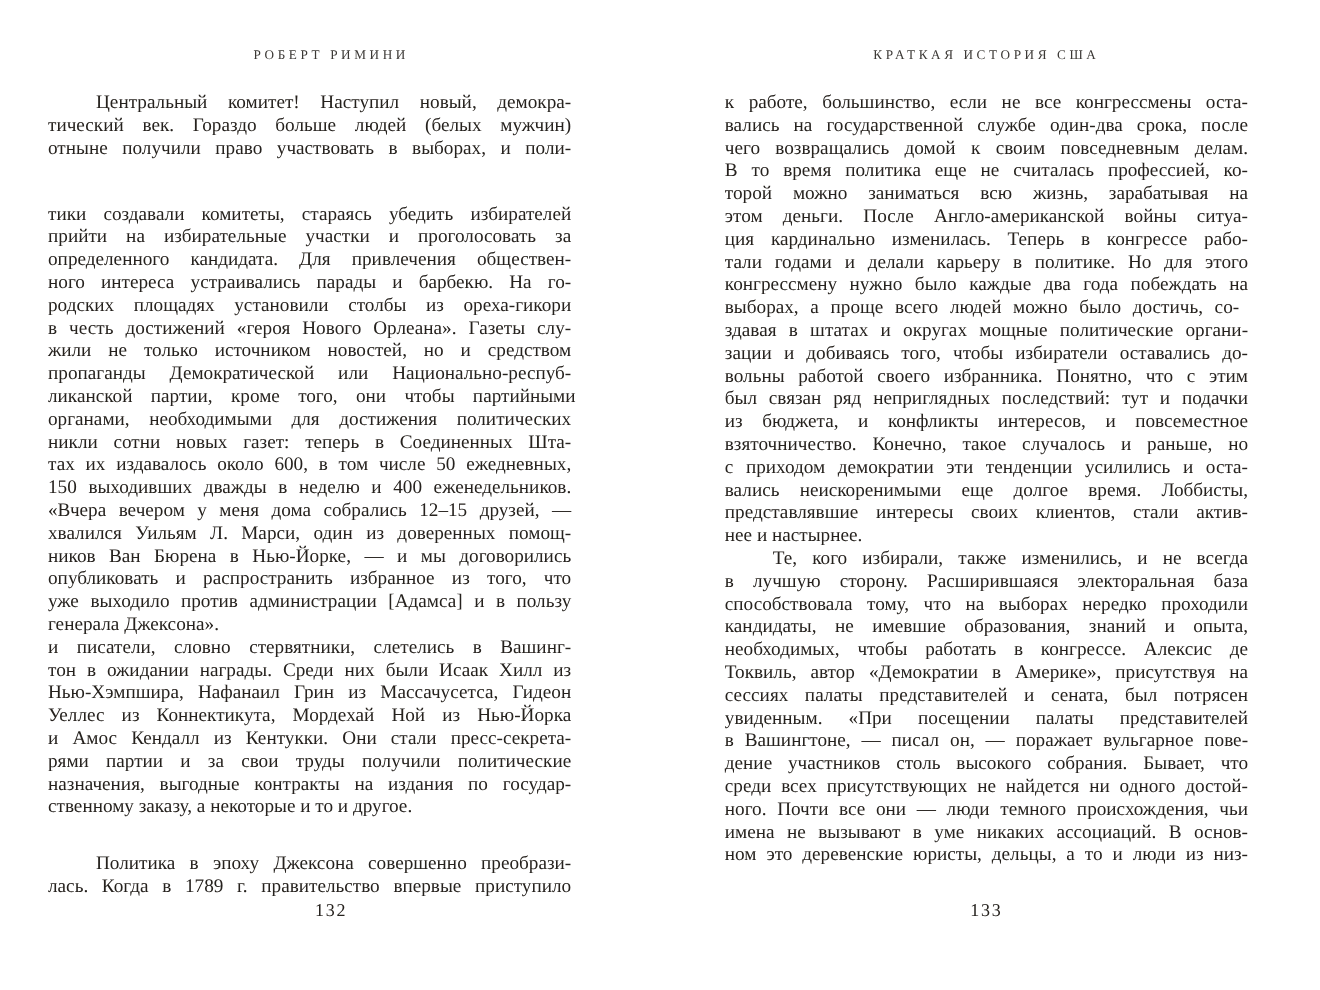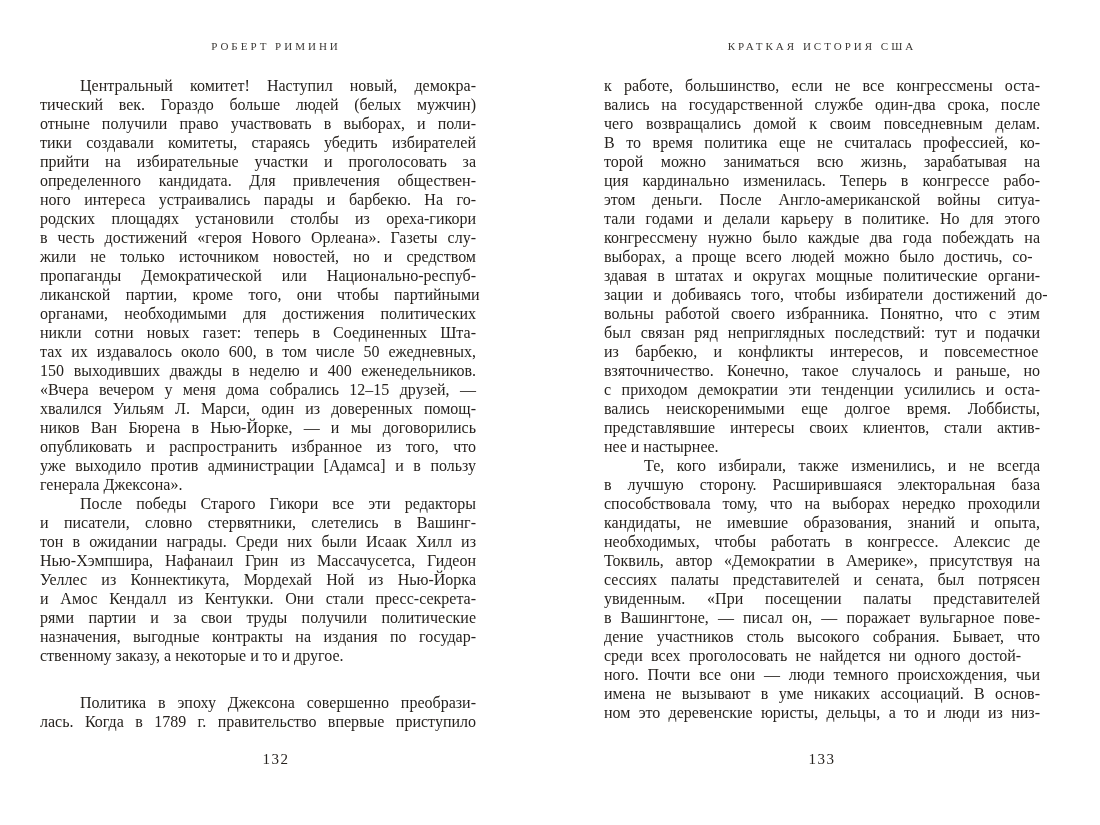--- a/index.html
+++ b/index.html
@@ -80,42 +80,41 @@
 
 <div class="spread">
 
   <div class="page left">
     <div class="running-head">РОБЕРТ РИМИНИ</div>
     <div class="page-body">
         <div class="paragraph">
           <div class="line indent" style="word-spacing: 13.2px;"><span style="white-space: pre;">Центральный комитет! Наступил новый, демокра-</span></div>
           <div class="line" style="word-spacing: 11.62px;"><span style="white-space: pre;">тический век. Гораздо больше людей (белых мужчин)</span></div>
           <div class="line" style="word-spacing: 8.1px;"><span style="white-space: pre;">отныне получили право участвовать в выборах, и поли-</span></div>
-          <div class="line" style="word-spacing: 10.31px;"><span style="white-space: pre;">тики создавали комитеты, стараясь убедить избирателей</span></div>
+          <div class="line" style="word-spacing: 10.31px; margin-top: 36px;"><span style="white-space: pre;">тики создавали комитеты, стараясь убедить избирателей</span></div>
           <div class="line" style="word-spacing: 11.86px;"><span style="white-space: pre;">прийти на избирательные участки и проголосовать за</span></div>
           <div class="line" style="word-spacing: 13.59px;"><span style="white-space: pre;">определенного кандидата. Для привлечения обществен-</span></div>
           <div class="line" style="word-spacing: 9.47px;"><span style="white-space: pre;">ного интереса устраивались парады и барбекю. На го-</span></div>
           <div class="line" style="word-spacing: 12.32px;"><span style="white-space: pre;">родских площадях установили столбы из ореха-гикори</span></div>
           <div class="line" style="word-spacing: 6.01px;"><span style="white-space: pre;">в честь достижений «героя Нового Орлеана». Газеты слу-</span></div>
           <div class="line" style="word-spacing: 10.08px;"><span style="white-space: pre;">жили не только источником новостей, но и средством</span></div>
           <div class="line" style="word-spacing: 15.95px;"><span style="white-space: pre;">пропаганды Демократической или Национально-респуб-</span></div>
           <div class="line" style="word-spacing: 11.27px;"><span style="white-space: pre;">ликанской партии, кроме того, они чтобы партийными</span></div>
           <div class="line" style="word-spacing: 12.26px;"><span style="white-space: pre;">органами, необходимыми для достижения политических</span></div>
           <div class="line" style="word-spacing: 9.11px;"><span style="white-space: pre;">никли сотни новых газет: теперь в Соединенных Шта-</span></div>
           <div class="line" style="word-spacing: 4.97px;"><span style="white-space: pre;">тах их издавалось около 600, в том числе 50 ежедневных,</span></div>
           <div class="line" style="word-spacing: 5.67px;"><span style="white-space: pre;">150 выходивших дважды в неделю и 400 еженедельников.</span></div>
           <div class="line" style="word-spacing: 6.36px;"><span style="white-space: pre;">«Вчера вечером у меня дома собрались 12–15 друзей, —</span></div>
           <div class="line" style="word-spacing: 7.13px;"><span style="white-space: pre;">хвалился Уильям Л. Марси, один из доверенных помощ-</span></div>
           <div class="line" style="word-spacing: 7.21px;"><span style="white-space: pre;">ников Ван Бюрена в Нью-Йорке, — и мы договорились</span></div>
           <div class="line" style="word-spacing: 10.39px;"><span style="white-space: pre; text-align: center;">опубликовать и распространить избранное из того, что</span></div>
           <div class="line" style="word-spacing: 5.58px;"><span style="white-space: pre;">уже выходило против администрации [Адамса] и в пользу</span></div>
           <div class="line rag">генерала Джексона».</div>
         </div>
         <div class="paragraph">
-          <div class="line indent" style="word-spacing: 10.07px;"><span style="white-space: pre;">После победы Старого Гикори все эти редакторы</span></div>
           <div class="line" style="word-spacing: 11.37px;"><span style="white-space: pre;">и писатели, словно стервятники, слетелись в Вашинг-</span></div>
           <div class="line" style="word-spacing: 5.12px;"><span style="white-space: pre; text-align: right;">тон в ожидании награды. Среди них были Исаак Хилл из</span></div>
           <div class="line" style="word-spacing: 7.82px;"><span style="white-space: pre;">Нью-Хэмпшира, Нафанаил Грин из Массачусетса, Гидеон</span></div>
           <div class="line" style="word-spacing: 10.26px;"><span style="white-space: pre;">Уеллес из Коннектикута, Мордехай Ной из Нью-Йорка</span></div>
           <div class="line" style="word-spacing: 7.78px;"><span style="white-space: pre;">и Амос Кендалл из Кентукки. Они стали пресс-секрета-</span></div>
           <div class="line" style="word-spacing: 10.34px;"><span style="white-space: pre;">рями партии и за свои труды получили политические</span></div>
           <div class="line" style="word-spacing: 8.35px;"><span style="white-space: pre;">назначения, выгодные контракты на издания по государ-</span></div>
           <div class="line rag">ственному заказу, а некоторые и то и другое.</div>
         </div>
         <div class="paragraph">
@@ -128,48 +127,48 @@
 
   <div class="page right">
     <div class="running-head">КРАТКАЯ ИСТОРИЯ США</div>
     <div class="page-body">
         <div class="paragraph">
           <div class="line" style="word-spacing: 8.11px;"><span style="white-space: pre;">к работе, большинство, если не все конгрессмены оста-</span></div>
           <div class="line" style="word-spacing: 7.74px;"><span style="white-space: pre;">вались на государственной службе один-два срока, после</span></div>
           <div class="line" style="word-spacing: 8.79px;"><span style="white-space: pre;">чего возвращались домой к своим повседневным делам.</span></div>
           <div class="line" style="word-spacing: 7.58px;"><span style="white-space: pre; margin-top: 12px;">В то время политика еще не считалась профессией, ко-</span></div>
           <div class="line" style="word-spacing: 13.41px;"><span style="white-space: pre;">торой можно заниматься всю жизнь, зарабатывая на</span></div>
+          <div class="line" style="word-spacing: 12.86px;"><span style="white-space: pre;">этом деньги. После Англо-американской войны ситуа-</span></div>
           <div class="line" style="word-spacing: 9.97px;"><span style="white-space: pre;">ция кардинально изменилась. Теперь в конгрессе рабо-</span></div>
-          <div class="line" style="word-spacing: 12.86px;"><span style="white-space: pre;">этом деньги. После Англо-американской войны ситуа-</span></div>
           <div class="line" style="word-spacing: 6.63px;"><span style="white-space: pre;">тали годами и делали карьеру в политике. Но для этого</span></div>
           <div class="line" style="word-spacing: 6.42px;"><span style="white-space: pre;">конгрессмену нужно было каждые два года побеждать на</span></div>
           <div class="line" style="word-spacing: 5.73px;"><span style="white-space: pre;">выборах, а проще всего людей можно было достичь, со-</span></div>
           <div class="line" style="word-spacing: 6.23px;"><span style="white-space: pre;">здавая в штатах и округах мощные политические органи-</span></div>
-          <div class="line" style="word-spacing: 6.13px;"><span style="white-space: pre;">зации и добиваясь того, чтобы избиратели достижений до-</span></div>
+          <div class="line" style="word-spacing: 6.13px;"><span style="white-space: pre;">зации и добиваясь того, чтобы избиратели оставались до-</span></div>
           <div class="line" style="word-spacing: 7.4px;"><span style="white-space: pre;">вольны работой своего избранника. Понятно, что с этим</span></div>
           <div class="line" style="word-spacing: 5.83px;"><span style="white-space: pre;">был связан ряд неприглядных последствий: тут и подачки</span></div>
-          <div class="line" style="word-spacing: 12.27px;"><span style="white-space: pre;">из барбекю, и конфликты интересов, и повсеместное</span></div>
+          <div class="line" style="word-spacing: 12.27px;"><span style="white-space: pre;">из бюджета, и конфликты интересов, и повсеместное</span></div>
           <div class="line" style="word-spacing: 9.2px;"><span style="white-space: pre;">взяточничество. Конечно, такое случалось и раньше, но</span></div>
           <div class="line" style="word-spacing: 6.5px;"><span style="white-space: pre;">с приходом демократии эти тенденции усилились и оста-</span></div>
           <div class="line" style="word-spacing: 12.84px;"><span style="white-space: pre;">вались неискоренимыми еще долгое время. Лоббисты,</span></div>
           <div class="line" style="word-spacing: 10.72px;"><span style="white-space: pre;">представлявшие интересы своих клиентов, стали актив-</span></div>
           <div class="line rag">нее и настырнее.</div>
         </div>
         <div class="paragraph">
           <div class="line indent" style="word-spacing: 8.6px;"><span style="white-space: pre;">Те, кого избирали, также изменились, и не всегда</span></div>
           <div class="line" style="word-spacing: 11.95px;"><span style="white-space: pre;">в лучшую сторону. Расширившаяся электоральная база</span></div>
           <div class="line" style="word-spacing: 8.07px;"><span style="white-space: pre;">способствовала тому, что на выборах нередко проходили</span></div>
           <div class="line" style="word-spacing: 11.38px;"><span style="white-space: pre;">кандидаты, не имевшие образования, знаний и опыта,</span></div>
           <div class="line" style="word-spacing: 10.79px;"><span style="white-space: pre;">необходимых, чтобы работать в конгрессе. Алексис де</span></div>
           <div class="line" style="word-spacing: 7.67px;"><span style="white-space: pre;">Токвиль, автор «Демократии в Америке», присутствуя на</span></div>
           <div class="line" style="word-spacing: 9.8px;"><span style="white-space: pre;">сессиях палаты представителей и сената, был потрясен</span></div>
           <div class="line" style="word-spacing: 17.75px;"><span style="white-space: pre;">увиденным. «При посещении палаты представителей</span></div>
           <div class="line" style="word-spacing: 5.07px;"><span style="white-space: pre;">в Вашингтоне, — писал он, — поражает вульгарное пове-</span></div>
           <div class="line" style="word-spacing: 9.21px;"><span style="white-space: pre;">дение участников столь высокого собрания. Бывает, что</span></div>
-          <div class="line" style="word-spacing: 4.27px;"><span style="white-space: pre;">среди всех проголосовать не найдется ни одного достой-</span></div>
+          <div class="line" style="word-spacing: 4.27px;"><span style="white-space: pre;">среди всех присутствующих не найдется ни одного достой-</span></div>
           <div class="line" style="word-spacing: 4.88px;"><span style="white-space: pre;">ного. Почти все они — люди темного происхождения, чьи</span></div>
           <div class="line" style="word-spacing: 6.35px;"><span style="white-space: pre;">имена не вызывают в уме никаких ассоциаций. В основ-</span></div>
           <div class="line" style="word-spacing: 4.28px;"><span style="white-space: pre;">ном это деревенские юристы, дельцы, а то и люди из низ-</span></div>
         </div>
       </div>
     <div class="folio">133</div>
   </div>
 
 </div>
 

